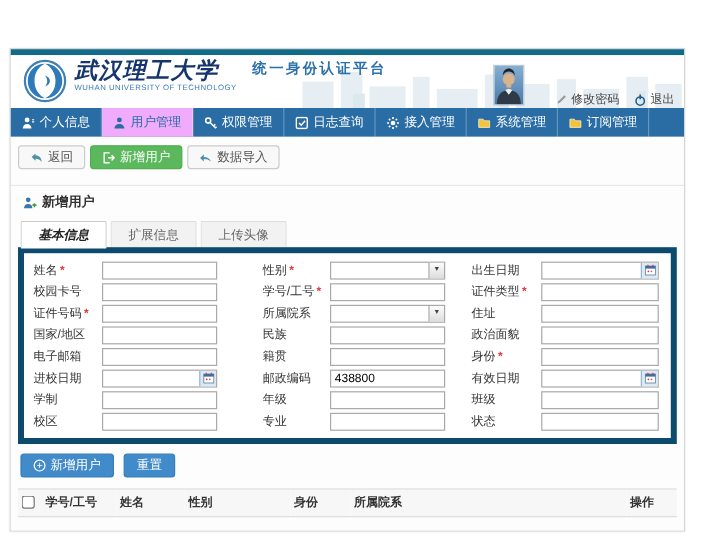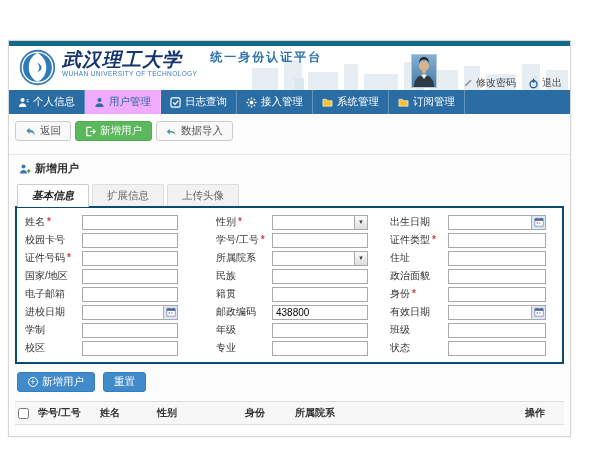--- a/index.html
+++ b/index.html
@@ -40,21 +40,21 @@
   .divider { border-top:1px solid #e7e7e7; margin:0 -6px 6px; }
   .sec-title { display:flex; align-items:center; gap:4px; font-size:11px; font-weight:bold;
                color:#333; margin:2px 0 8px 4px; }
 
   
   .tabs { display:flex; margin-left:2px; }
   .tab { padding:4px 14px 3px; font-size:10.5px; color:#666; background:#f2f2f2;
          border:1px solid #ddd; border-bottom:none; margin-right:3px; border-radius:2px 2px 0 0; cursor:pointer; }
   .tab.on { background:#fff; color:#222; font-weight:bold; border-color:#ccc; position:relative; z-index:2;
             padding-bottom:4px; margin-bottom:-1px;font-style:italic; }
-  .panel { border:2px solid #0c4a6e; background:#fff; padding:6px 8px; position:relative; z-index:1; }
+  .panel { border:5px solid #0c4a6e; background:#fff; padding:6px 8px; position:relative; z-index:1; }
   .fgrid { display:grid; grid-template-columns:57px 96px 94px 96px 80px 98px;
            grid-auto-rows:16px; row-gap:2px; align-items:center; font-size:10px; color:#333; }
   .fl { white-space:nowrap; }
   .fl.m { padding-left:38px; }
   .fl.r { padding-left:22px; }
   .req { color:#e03c3c; margin-left:2px; font-weight:bold; }
   .fi { position:relative; height:15px; }
   .txt { width:100%; height:15px; border:1px solid #a9a9a9; font-size:10px; padding:0 3px;
          font-family:inherit; background:#fff; }
   .dd { position:absolute; right:1px; top:1px; width:13px; height:13px; text-align:center;
@@ -156,20 +156,27 @@
       </a>
     <a class="on">
       <svg width="11" height="11" viewBox="0 0 12 12">
           <circle cx="6" cy="3.2" r="2.2" fill="#2a6ca4"></circle>
           <path d="M1.5 11c0-2.6 2-4.2 4.5-4.2s4.5 1.6 4.5 4.2z" fill="#2a6ca4"></path>
         </svg>
       <span>用户管理</span>
       </a>
     <a>
       <svg width="11" height="11" viewBox="0 0 12 12">
+          <circle cx="3.8" cy="3.8" r="2.3" fill="none" stroke="#fff" stroke-width="1.4"></circle>
+          <path d="M5.5 5.5l5 5M8.7 8.7l1.6-1.5M10 10.8l1.4-1.4" stroke="#fff" stroke-width="1.3" fill="none"></path>
+        </svg>
+      <span>权限管理</span>
+      </a>
+    <a>
+      <svg width="11" height="11" viewBox="0 0 12 12">
           <rect x="1" y="1" width="10" height="10" rx="1.5" fill="none" stroke="#fff" stroke-width="1.3"></rect>
           <path d="M3.5 6l2 2L9 4" fill="none" stroke="#fff" stroke-width="1.4"></path>
         </svg>
       <span>日志查询</span>
       </a>
     <a>
       <svg width="11" height="11" viewBox="0 0 12 12">
           <circle cx="6" cy="6" r="2.1" fill="#fff"></circle>
           <g stroke="#fff" stroke-width="1.5">
             <line x1="6" y1="0.6" x2="6" y2="2.4"></line>

